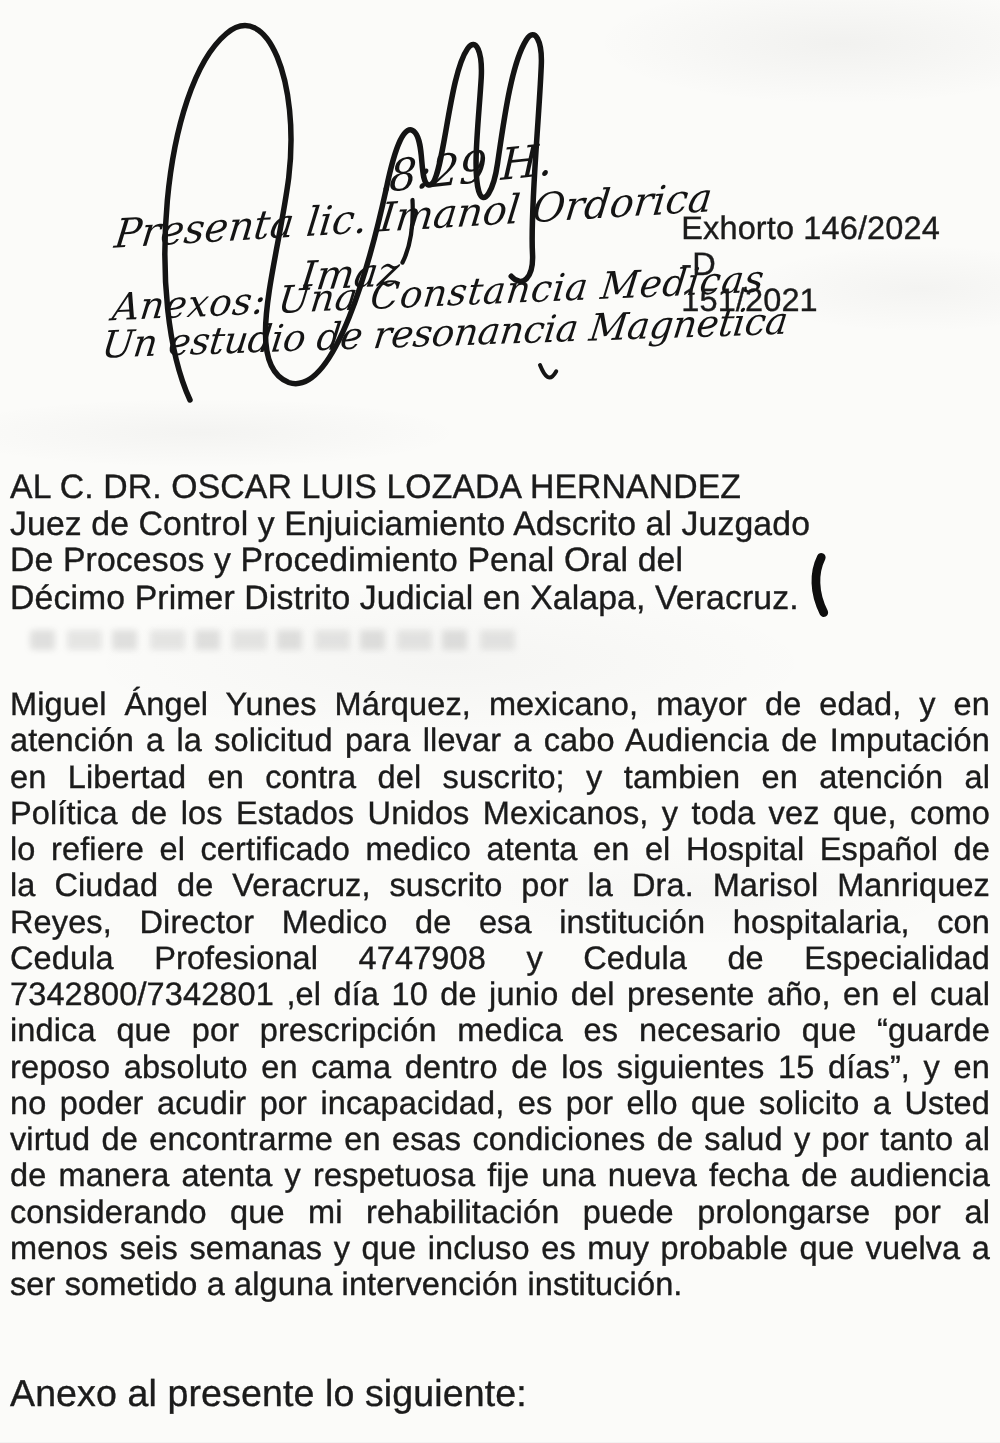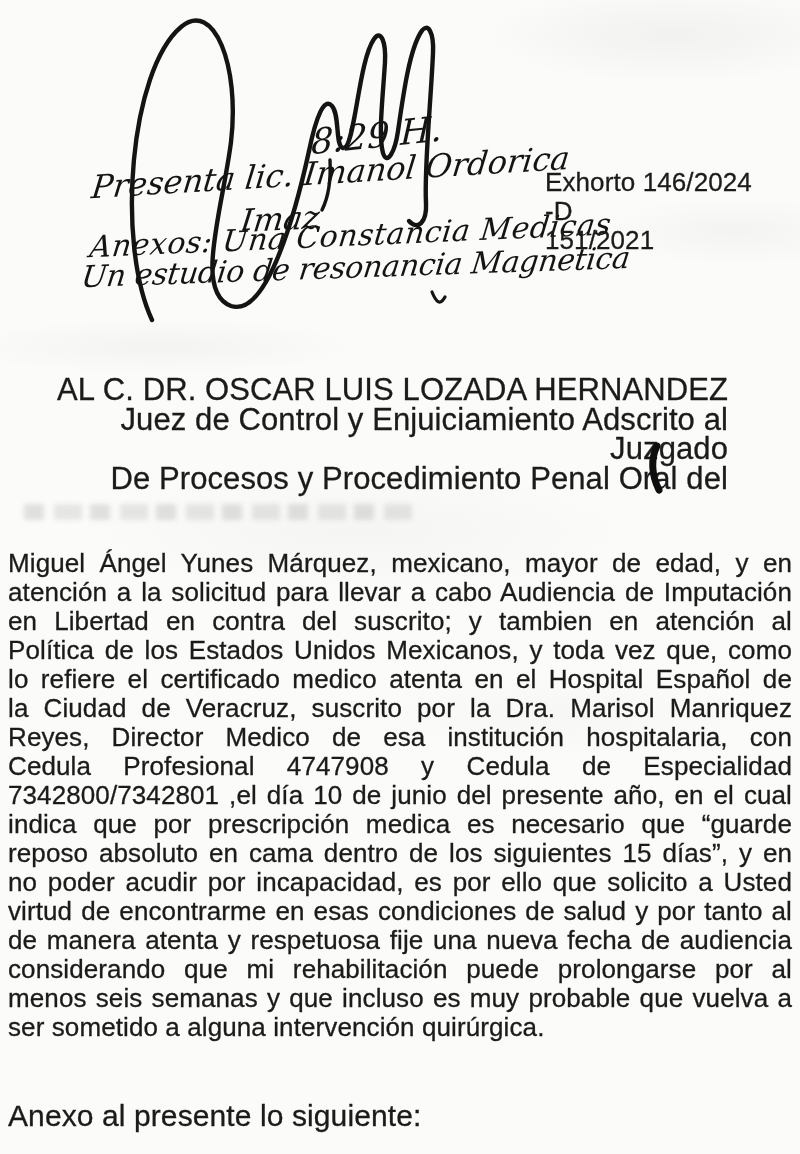--- a/index.html
+++ b/index.html
@@ -26,23 +26,22 @@
     -webkit-text-stroke: 0.3px #1b1b1b;
     letter-spacing: 0.1px;
   }
   .case-ref {
     left: 545px; top: 168px;
     font-size: 26px; line-height: 29px;
     width: 250px;
   }
   .addressee {
     left: 8px; top: 375px;
-    font-size: 31px; line-height: 29.5px;
+    font-size: 27px; line-height: 29.5px;
     width: 720px;
-    text-align: right;
   }
   .body-text {
     left: 8px; top: 549px;
     width: 784px;
     font-size: 26px; line-height: 29px;
   }
   .body-text .bline {
     text-align: justify;
     text-align-last: justify;
     height: 29px; overflow: visible;
@@ -103,20 +102,21 @@
   <div class="typed case-ref">
     <div>Exhorto 146/2024</div>
     <div>-D</div>
     <div>151/2021</div>
   </div>
 
   <div class="typed addressee">
     <div>AL C. DR. OSCAR LUIS LOZADA HERNANDEZ</div>
     <div>Juez de Control y Enjuiciamiento Adscrito al Juzgado</div>
     <div>De Procesos y Procedimiento Penal Oral del</div>
+    <div>Décimo Primer Distrito Judicial en Xalapa, Veracruz.</div>
   </div>
 
   <svg class="pen-mark-svg" width="40" height="62" viewBox="0 0 40 62" fill="none">
     <path d="M19 8 C13 20 13 36 21 52" stroke="#0e0e0e" stroke-width="7" stroke-linecap="round" fill="none"></path>
   </svg>
 
   <div class="ghost"></div>
 
   <div class="typed body-text">
     <div class="bline">Miguel Ángel Yunes Márquez, mexicano, mayor de edad, y en</div>
@@ -128,18 +128,18 @@
     <div class="bline">Reyes, Director Medico de esa institución hospitalaria, con</div>
     <div class="bline">Cedula Profesional 4747908 y Cedula de Especialidad</div>
     <div class="bline">7342800/7342801 ,el día 10 de junio del presente año, en el cual</div>
     <div class="bline">indica que por prescripción medica es necesario que “guarde</div>
     <div class="bline">reposo absoluto en cama dentro de los siguientes 15 días”, y en</div>
     <div class="bline">no poder acudir por incapacidad, es por ello que solicito a Usted</div>
     <div class="bline">virtud de encontrarme en esas condiciones de salud y por tanto al</div>
     <div class="bline">de manera atenta y respetuosa fije una nueva fecha de audiencia</div>
     <div class="bline">considerando que mi rehabilitación puede prolongarse por al</div>
     <div class="bline">menos seis semanas y que incluso es muy probable que vuelva a</div>
-    <div class="bline short">ser sometido a alguna intervención quirúrgica.</div>
+    <div class="bline short">ser sometido a alguna intervención institución.</div>
   </div>
 
   <div class="typed closing">Anexo al presente lo siguiente:</div>
 
 </div>
 
 </body></html>

